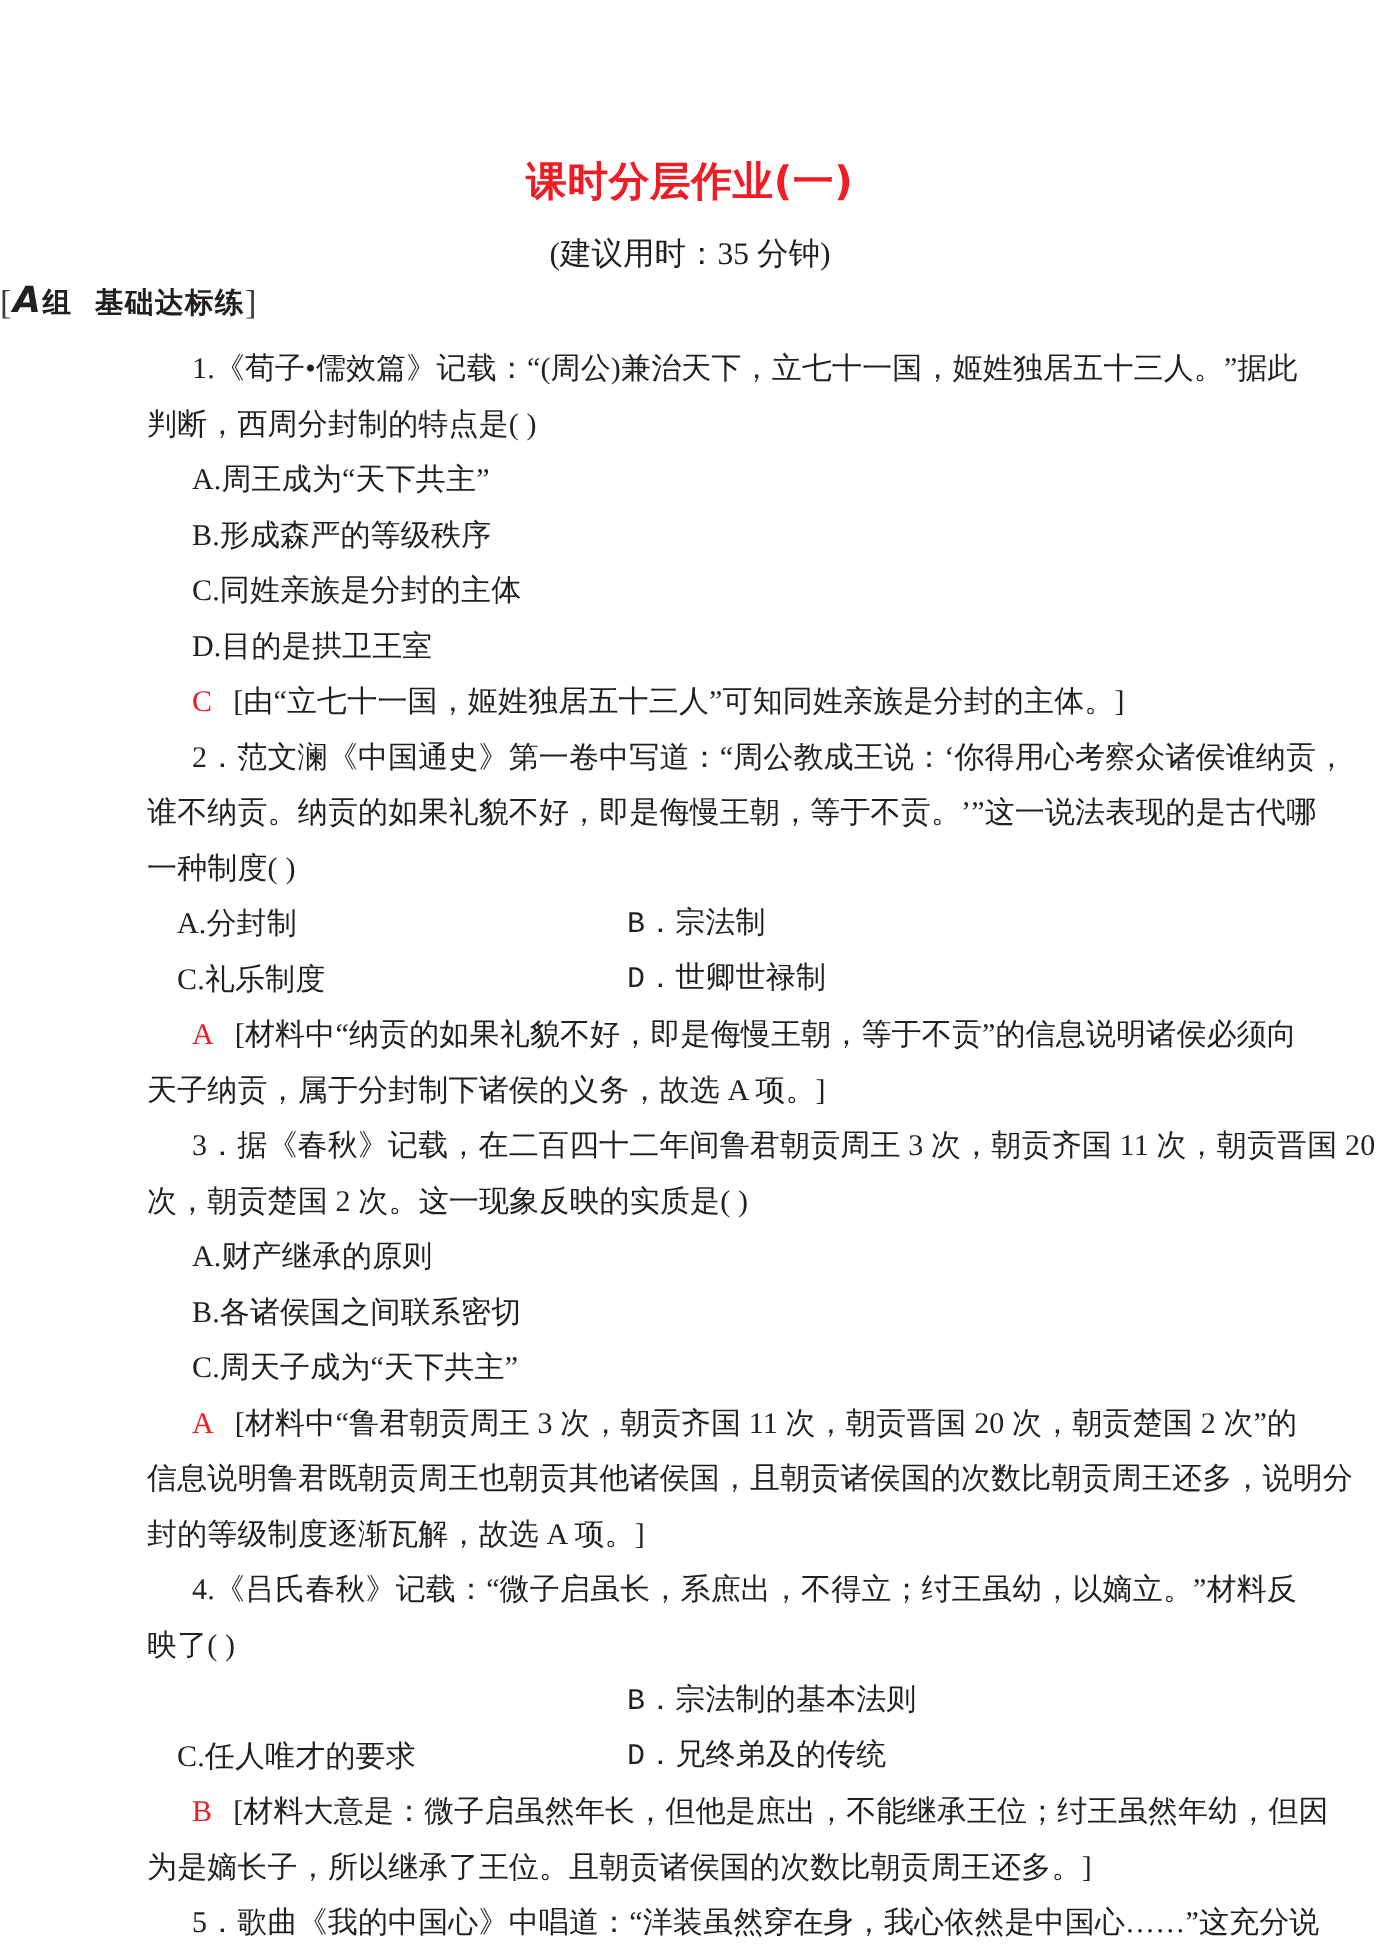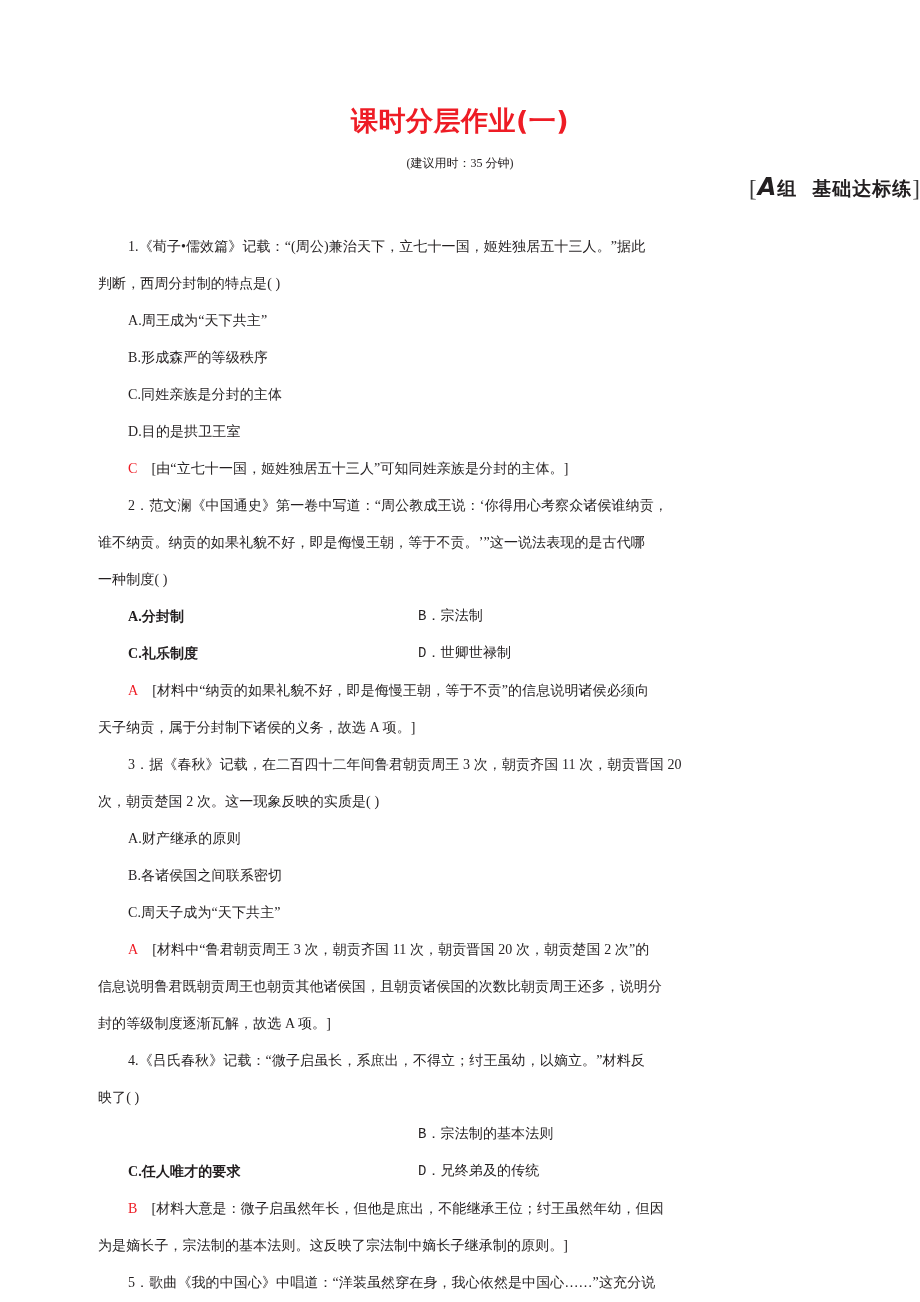--- a/index.html
+++ b/index.html
@@ -38,30 +38,30 @@
     color: #ee1c25;
     font-family: "DejaVu Sans", "Liberation Sans", sans-serif;
   }
 
   .doc-subtitle {
     position: absolute;
     left: 0;
     top: 155px;
     width: 920px;
     text-align: center;
-    font-size: 12px;
+    font-size: 21px;
     color: #231f20;
   }
 
   .section-band {
     position: absolute;
     left: 0;
-    top: 173px;
+    top: 186px;
     width: 920px;
-    text-align: right;
+    text-align: left;
     font-size: 21px;
     color: #231f20;
   }
   .section-band .bracket {
     font-size: 23px;
     font-weight: normal;
     vertical-align: -1px;
     color: #3a3a3a;
   }
   .section-band .group-letter {
@@ -87,42 +87,41 @@
 
   
   .body-flow {
     position: absolute;
     left: 98px;
     top: 228px;
     width: 700px;
   }
 
   .line {
-    font-size: 14px;
+    font-size: 20px;
     line-height: 37px;
     height: 37px;
     white-space: nowrap;
     color: #231f20;
     letter-spacing: 0.1px;
   }
   .line.indent {
     text-indent: 30px;
   }
   .line.opt {
     text-indent: 30px;
   }
   .line.opt-row {
     position: relative;
     text-indent: 0;
   }
   .line.opt-row .col-a {
     position: absolute;
-    left: 30px;
+    left: 20px;
     top: 0;
-    font-weight: bold;
   }
   .line.opt-row .col-b {
     position: absolute;
     left: 320px;
     top: 0;
     font-family: Liberation Mono, monospace;
   }
   .ans-letter {
     color: #ee1c25;
     font-family: "Liberation Serif", "DejaVu Serif", serif;
@@ -178,18 +177,18 @@
     <div class="line indent">4.《吕氏春秋》记载：“微子启虽长，系庶出，不得立；纣王虽幼，以嫡立。”材料反</div>
     <div class="line">映了(    )</div>
     <div class="line opt-row">
         <span class="col-b">B．宗法制的基本法则</span>
       </div>
     <div class="line opt-row">
         <span class="col-a">C.任人唯才的要求</span>
         <span class="col-b">D．兄终弟及的传统</span>
       </div>
     <div class="line opt"><span class="ans-letter">B</span><span>[材料大意是：微子启虽然年长，但他是庶出，不能继承王位；纣王虽然年幼，但因</span></div>
-    <div class="line">为是嫡长子，宗法制的基本法则。这反映了宗法制中嫡长子继承制的原则。]</div>
+    <div class="line">为是嫡长子，所以继承了王位。且朝贡诸侯国的次数比朝贡周王还多。]</div>
 
     <div class="line indent">5．歌曲《我的中国心》中唱道：“洋装虽然穿在身，我心依然是中国心……”这充分说</div>
 
   </div>
 </div>
 
 </body></html>

